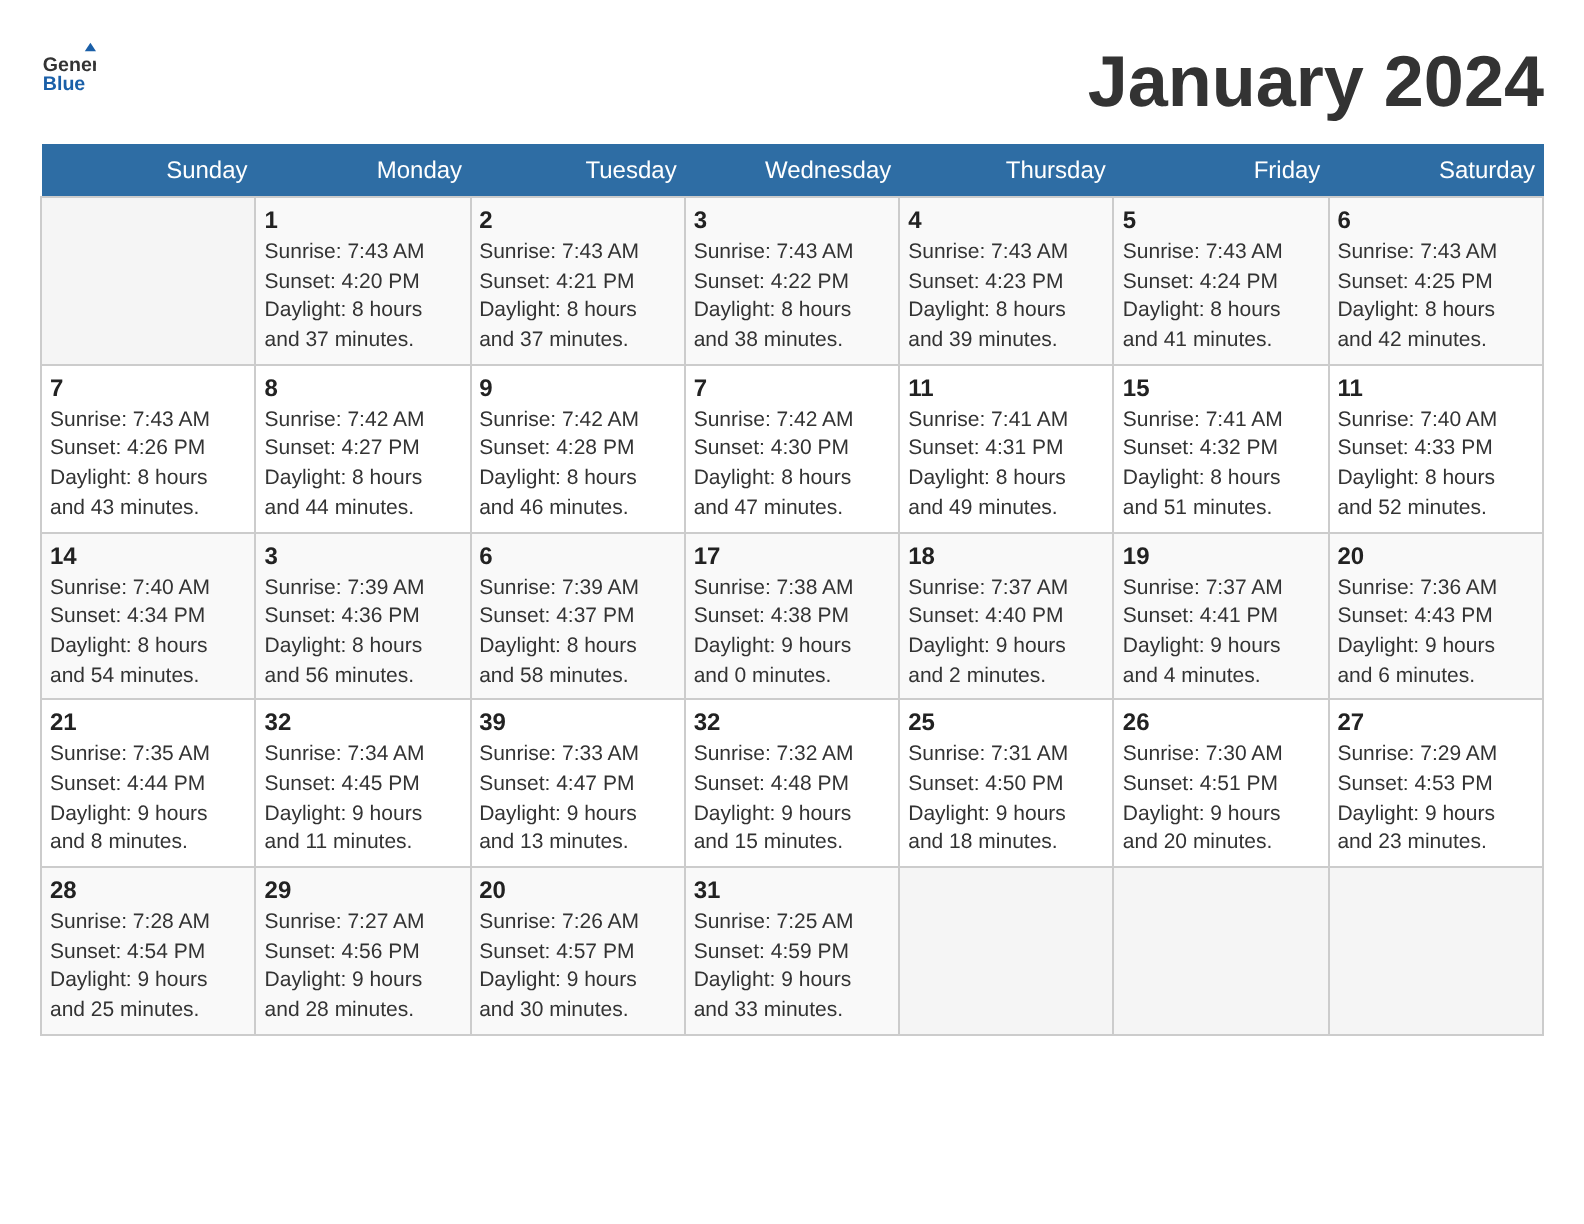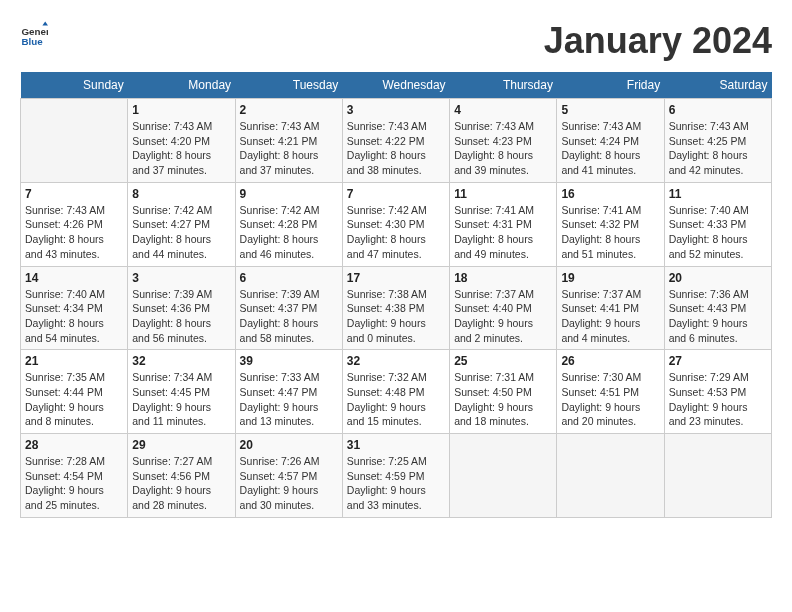--- a/index.html
+++ b/index.html
@@ -151,21 +151,21 @@
         </td>
         <td>
           <div class="day-number">7</div>
           <div class="day-info">Sunrise: 7:42 AM<br>Sunset: 4:30 PM<br>Daylight: 8 hours and 47 minutes.</div>
         </td>
         <td>
           <div class="day-number">11</div>
           <div class="day-info">Sunrise: 7:41 AM<br>Sunset: 4:31 PM<br>Daylight: 8 hours and 49 minutes.</div>
         </td>
         <td>
-          <div class="day-number">16</div>
+          <div class="day-number">15</div>
           <div class="day-info">Sunrise: 7:41 AM<br>Sunset: 4:32 PM<br>Daylight: 8 hours and 51 minutes.</div>
         </td>
         <td>
           <div class="day-number">11</div>
           <div class="day-info">Sunrise: 7:40 AM<br>Sunset: 4:33 PM<br>Daylight: 8 hours and 52 minutes.</div>
         </td>
       </tr>
       <tr>
         <td>
           <div class="day-number">14</div>

